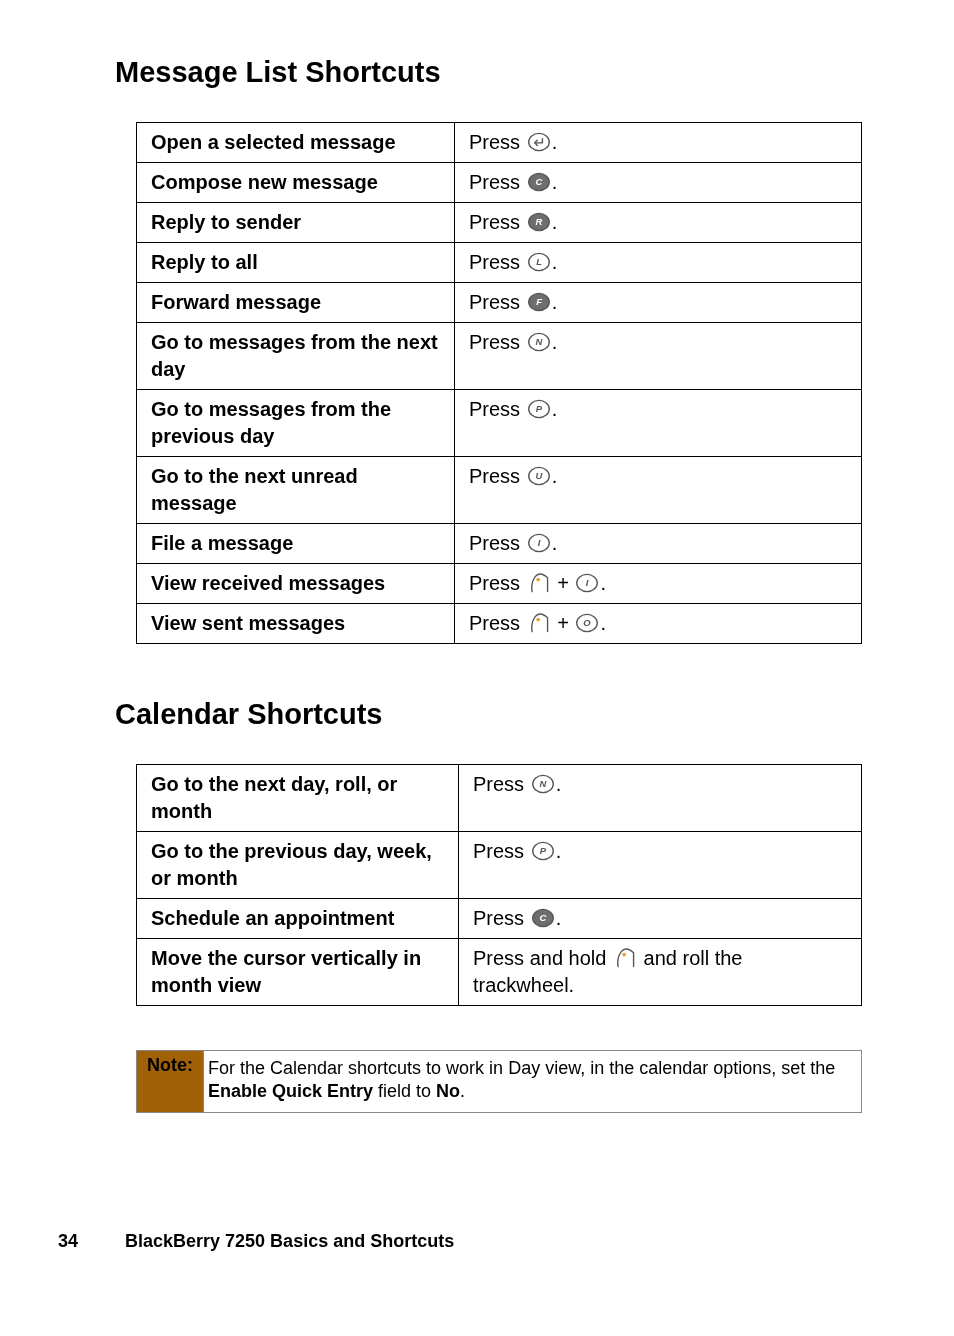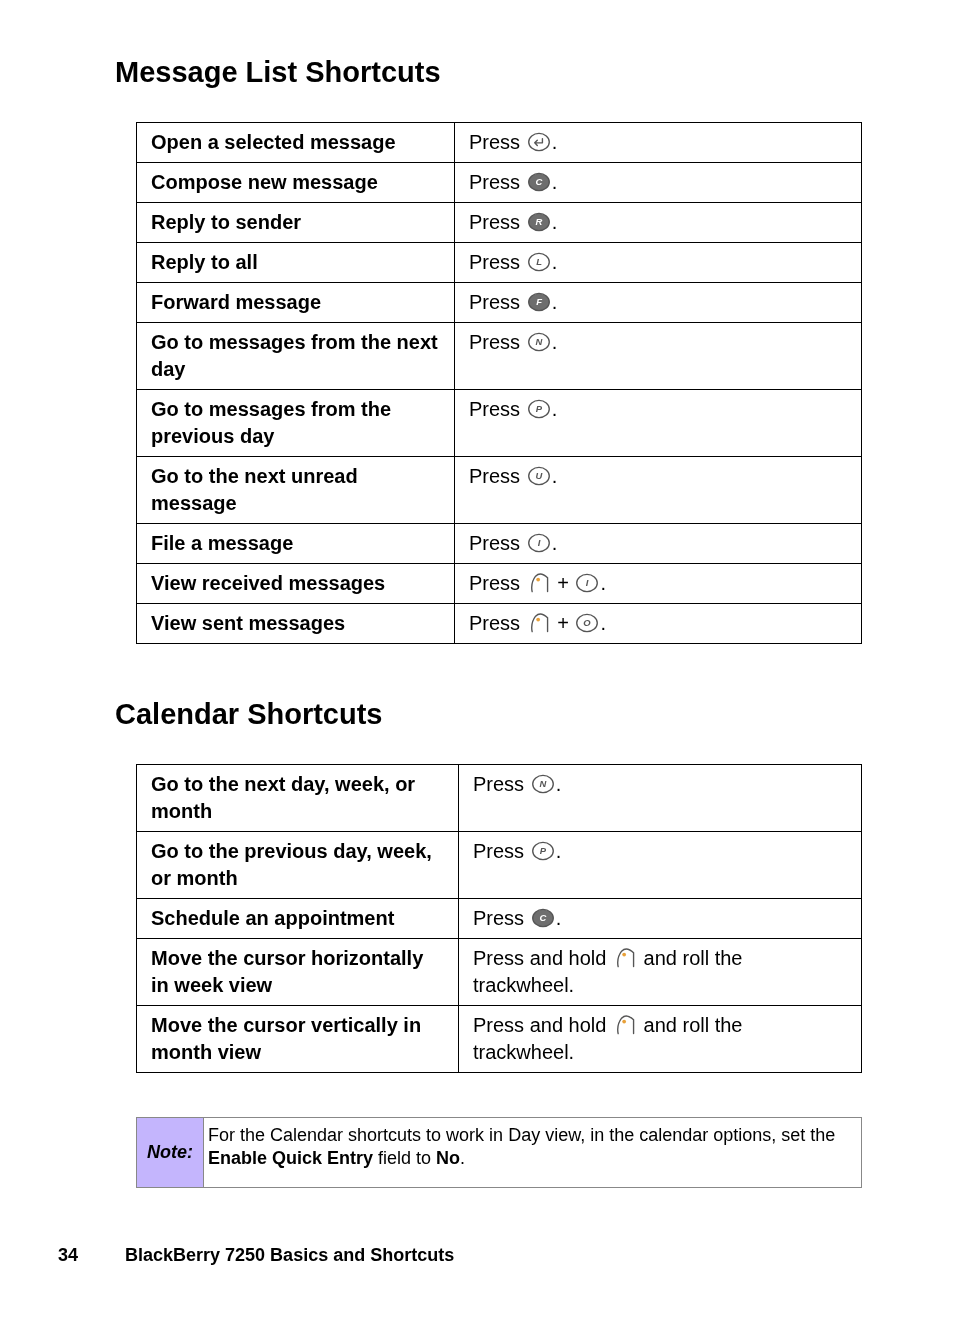--- a/index.html
+++ b/index.html
@@ -51,37 +51,36 @@
     margin: 0 1px;
   }
   .notebox {
     display: flex;
     width: 726px;
     margin-left: 36px;
     margin-top: 44px;
     border: 1px solid #888;
   }
   .notebox .tag {
-    background: #c4b5fd;
+    background: #a16207;
     font-weight: 700;
     font-size: 18px;
-    padding: 24px 10px;
+    padding: 4px 10px;
     border-right: 1px solid #888;
     white-space: nowrap;
-    font-style: italic;
   }
   .notebox .body {
     font-size: 18px;
     padding: 6px 10px 8px 4px;
     line-height: 1.3;
   }
   .footer {
     position: absolute;
     left: 58px;
-    bottom: 70px;
+    bottom: 84px;
     font-size: 18px;
   }
   .footer .pgnum { font-weight: 700; display: inline-block; width: 62px; }
   .footer .btitle { font-weight: 700; }
 </style>
 </head>
 <body>
 
 <div class="page">
 
@@ -173,46 +172,39 @@
   </svg></span>.</td>
         </tr>
       </tbody>
   </table>
 
   <h2 class="second">Calendar Shortcuts</h2>
 
   <table class="shortcut calendar">
     <tbody id="cal-body">
         <tr>
-          <td class="label">Go to the next day, week, or month</td>
+          <td class="label">Go to the next day, roll, or month</td>
           <td><span class="press">Press <svg class="key" viewBox="0 0 28 24">
     <ellipse cx="14" cy="12" rx="12" ry="10" fill="none" stroke="#555" stroke-width="1.6"></ellipse>
     <text x="14" y="16" text-anchor="middle" font-family="Arial" font-size="11" font-weight="700" font-style="italic" fill="#555">N</text>
   </svg></span>.</td>
         </tr>
         <tr>
           <td class="label">Go to the previous day, week, or month</td>
           <td><span class="press">Press <svg class="key" viewBox="0 0 28 24">
     <ellipse cx="14" cy="12" rx="12" ry="10" fill="none" stroke="#555" stroke-width="1.6"></ellipse>
     <text x="14" y="16" text-anchor="middle" font-family="Arial" font-size="11" font-weight="700" font-style="italic" fill="#555">P</text>
   </svg></span>.</td>
         </tr>
         <tr>
           <td class="label">Schedule an appointment</td>
           <td><span class="press">Press <svg class="key" viewBox="0 0 28 24">
     <ellipse cx="14" cy="12" rx="12" ry="10" fill="#6e6e6e" stroke="#555" stroke-width="1.6"></ellipse>
     <text x="14" y="16" text-anchor="middle" font-family="Arial" font-size="11" font-weight="700" font-style="italic" fill="#fff">C</text>
   </svg></span>.</td>
-        </tr>
-        <tr>
-          <td class="label">Move the cursor horizontally in week view</td>
-          <td><span class="press">Press and hold <svg class="key" viewBox="0 0 28 24">
-    <path d="M6 22 Q4 12 10 4 Q16 -2 24 6 L24 22" fill="none" stroke="#555" stroke-width="1.6" stroke-linecap="round"></path>
-    <circle cx="13" cy="8" r="2.2" fill="#e8a13a"></circle>
-  </svg></span> and roll the trackwheel.</td>
         </tr>
         <tr>
           <td class="label">Move the cursor vertically in month view</td>
           <td><span class="press">Press and hold <svg class="key" viewBox="0 0 28 24">
     <path d="M6 22 Q4 12 10 4 Q16 -2 24 6 L24 22" fill="none" stroke="#555" stroke-width="1.6" stroke-linecap="round"></path>
     <circle cx="13" cy="8" r="2.2" fill="#e8a13a"></circle>
   </svg></span> and roll the trackwheel.</td>
         </tr>
       </tbody>
   </table>

